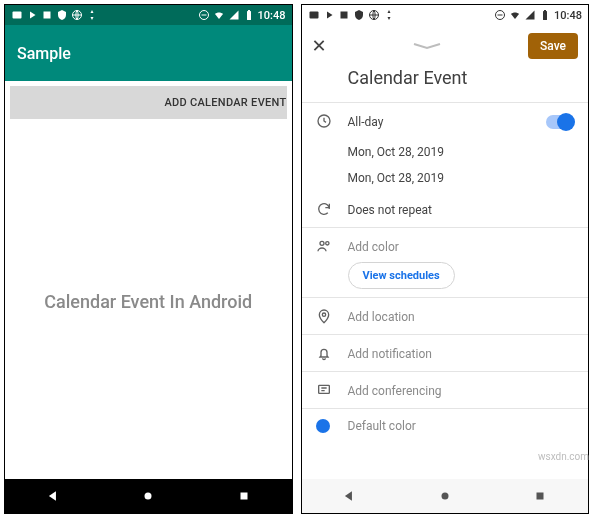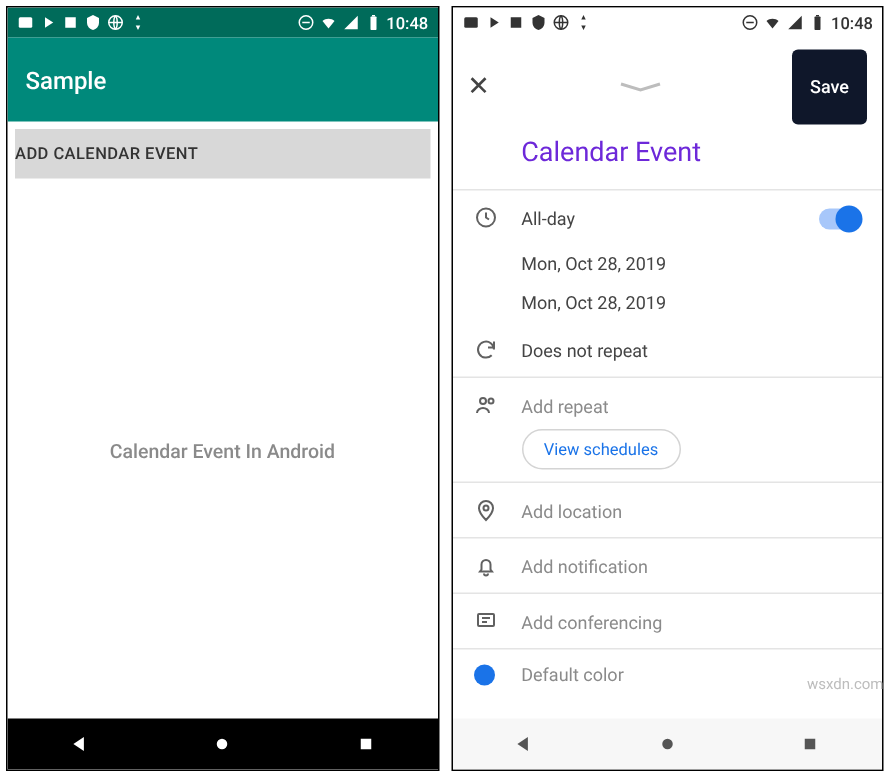--- a/index.html
+++ b/index.html
@@ -45,34 +45,34 @@
     display: flex;
     align-items: center;
     padding: 0 12px;
     font-size: 16px;
     font-weight: 500;
   }
   
   .big-button {
     margin: 5px;
     background: #d8d8d8;
-    text-align: left;
+    text-align: right;
     font-size: 11px;
     font-weight: 500;
     color: #333;
     padding: 10px 0;
     letter-spacing: 0.3px;
   }
   .center-text {
     flex: 1;
     display: flex;
     align-items: center;
     justify-content: center;
     color: #8a8a8a;
-    font-size: 13px;
+    font-size: 18px;
     font-weight: 500;
   }
   
   .navbar {
     height: 34px;
     display: flex;
     align-items: center;
     justify-content: space-around;
   }
   .nav-dark { background: #000; color: #fff; }
@@ -85,30 +85,30 @@
     padding: 8px 10px 4px 10px;
   }
   .close-x { font-size: 18px; color: #444; line-height: 1; }
   .drag-handle {
     flex: 1;
     display: flex;
     justify-content: center;
   }
   .drag-handle svg { width: 30px; height: 8px; }
   .save-btn {
-    background: #0f172a;
+    background: #a16207;
     color: #fff;
     border-radius: 4px;
     font-size: 12px;
     font-weight: 500;
-    padding: 18px 12px;
+    padding: 6px 12px;
   }
   .event-title {
     font-size: 18px;
-    color: #6d28d9;
+    color: #404040;
     padding: 4px 0 14px 46px;
   }
   .divider { height: 1px; background: #e4e4e4; }
   .event-body { flex: 1; overflow: hidden; }
   .row {
     display: flex;
     align-items: flex-end;
     padding: 10px 14px 10px 14px;
     font-size: 12px;
     color: #444;
@@ -133,21 +133,21 @@
     width: 18px; height: 18px; border-radius: 50%;
     background: #1a73e8;
   }
   .pill {
     display: inline-block;
     border: 1px solid #d4d4d4;
     border-radius: 16px;
     padding: 6px 14px;
     font-size: 11px;
     color: #1a73e8;
-    font-weight: 400;
+    font-weight: 700;
     margin-left: 46px;
     margin-top: -2px;
     margin-bottom: 8px;
   }
   .color-dot {
     width: 14px; height: 14px; border-radius: 50%;
     background: #1a73e8;
   }
   .watermark {
     position: absolute;
@@ -355,21 +355,21 @@
     <div class="divider"></div>
 
     <div class="row">
       <span class="ico">
           <svg viewBox="0 0 24 24" fill="none" stroke="currentColor" stroke-width="2">
             <circle cx="9" cy="8" r="3"></circle>
             <path d="M3 20c0-3 3-5 6-5s6 2 6 5"></path>
             <circle cx="17" cy="8" r="2.5"></circle>
           </svg>
         </span>
-      <span class="txt muted">Add repeat</span>
+      <span class="txt muted">Add color</span>
     </div>
     <div class="pill">View schedules</div>
     <div class="divider"></div>
 
     <div class="row">
       <span class="ico">
           <svg viewBox="0 0 24 24" fill="none" stroke="currentColor" stroke-width="2">
             <path d="M12 22s7-7 7-12a7 7 0 10-14 0c0 5 7 12 7 12z"></path>
             <circle cx="12" cy="10" r="2.5"></circle>
           </svg>

